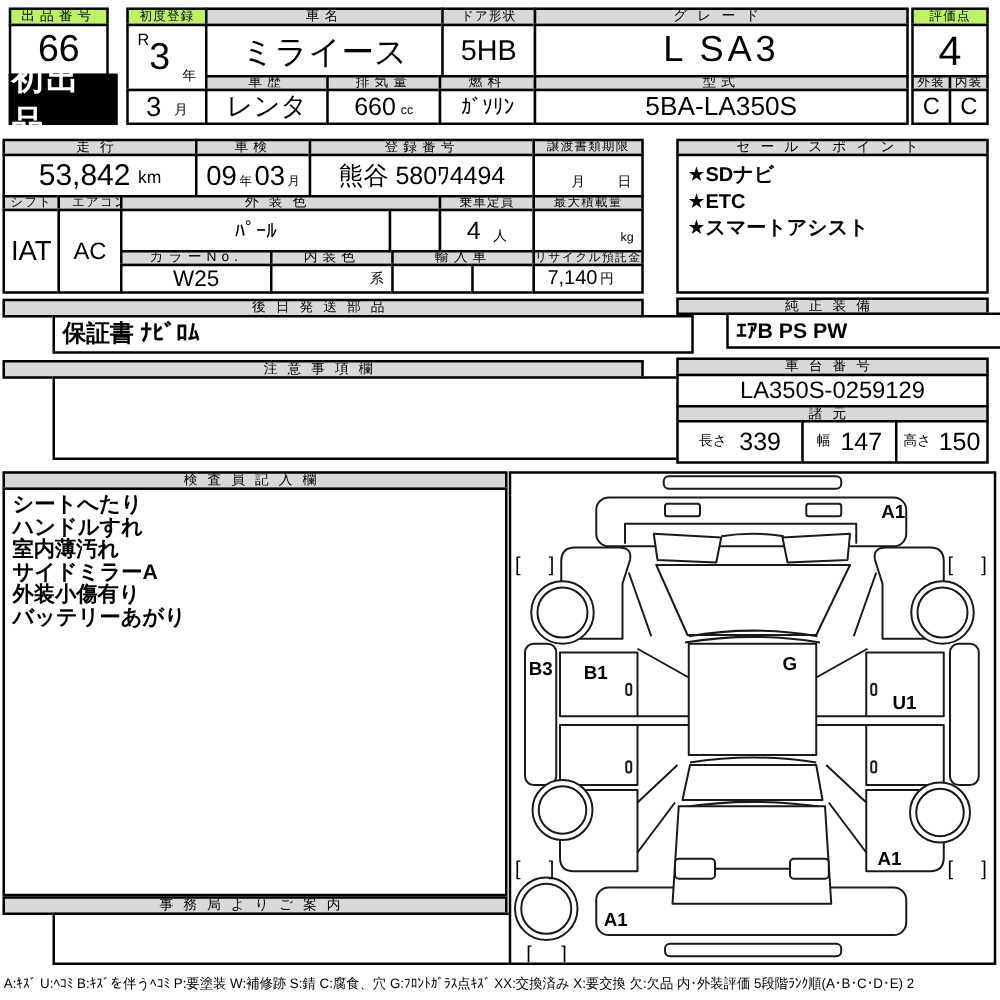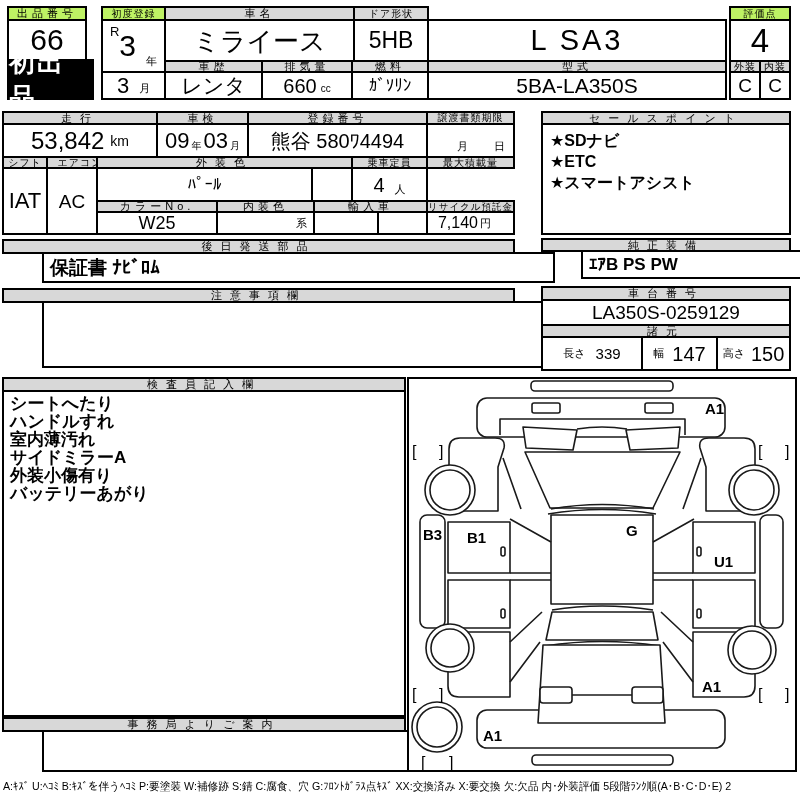--- a/index.html
+++ b/index.html
@@ -49,20 +49,21 @@
   <div class="c v" style="left:261px;top:71px;width:92px;height:29px">
     <span style="font-size:20px">660</span>
       <span style="font-size:10px;margin-left:4px;align-self:flex-end;margin-bottom:4px">cc</span>
   </div>
 
   <div class="c h tight" style="left:353px;top:6px;width:76px;height:15px">ドア形状</div>
   <div class="c v" style="left:353px;top:19px;width:76px;height:43px;font-size:23px">5HB</div>
   <div class="c h" style="left:351px;top:60px;width:78px;height:13px">燃料</div>
   <div class="c v" style="left:351px;top:71px;width:78px;height:29px;font-size:17px">ｶﾞｿﾘﾝ</div>
 
+  <div class="c h wide" style="left:427px;top:6px;width:300px;height:15px">グレード</div>
   <div class="c v" style="left:427px;top:19px;width:300px;height:43px;font-size:29px;letter-spacing:3px">L SA3</div>
   <div class="c h" style="left:427px;top:60px;width:300px;height:13px">型式</div>
   <div class="c v" style="left:427px;top:71px;width:300px;height:29px;font-size:21px">5BA-LA350S</div>
 
   <div class="c h hw tight" style="left:729px;top:6px;width:62px;height:15px">評価点</div>
   <div class="c v" style="left:729px;top:19px;width:62px;height:43px;font-size:33px">4</div>
   <div class="c h tight" style="left:729px;top:60px;width:32px;height:13px">外装</div>
   <div class="c h tight" style="left:759px;top:60px;width:32px;height:13px">内装</div>
   <div class="c v" style="left:729px;top:71px;width:32px;height:29px;font-size:19px">C</div>
   <div class="c v" style="left:759px;top:71px;width:32px;height:29px;font-size:19px">C</div>
@@ -94,20 +95,21 @@
 
   <div class="c h wide" style="left:96px;top:156px;width:257px;height:13px">外装色</div>
   <div class="c v" style="left:96px;top:167px;width:217px;height:35px;font-size:17px">ﾊﾟｰﾙ</div>
   <div class="c v" style="left:311px;top:167px;width:42px;height:35px"></div>
   <div class="c h tight" style="left:351px;top:156px;width:77px;height:13px">乗車定員</div>
   <div class="c v" style="left:351px;top:167px;width:77px;height:35px">
     <span style="font-size:20px">4</span>
       <span style="font-size:11px;align-self:flex-end;margin:0 0 5px 10px">人</span>
   </div>
   <div class="c h tight" style="left:426px;top:156px;width:89px;height:13px">最大積載量</div>
+  <div class="c v" style="left:426px;top:167px;width:89px;height:35px;justify-content:flex-end;align-items:flex-end;padding:0 6px 4px 0;font-size:10px">kg</div>
 
   <div class="c h" style="left:96px;top:200px;width:122px;height:13px">カラーNo.</div>
   <div class="c v" style="left:96px;top:211px;width:122px;height:24px;font-size:18px">W25</div>
   <div class="c h" style="left:216px;top:200px;width:99px;height:13px">内装色</div>
   <div class="c v" style="left:216px;top:211px;width:99px;height:24px;justify-content:flex-end;padding-right:6px;font-size:11px">系</div>
   <div class="c h" style="left:313px;top:200px;width:115px;height:13px">輸入車</div>
   <div class="c v" style="left:313px;top:211px;width:66px;height:24px"></div>
   <div class="c v" style="left:377px;top:211px;width:51px;height:24px"></div>
   <div class="c h tight" style="left:426px;top:200px;width:89px;height:13px;font-size:9.5px">リサイクル預託金</div>
   <div class="c v" style="left:426px;top:211px;width:89px;height:24px;justify-content:flex-end;padding-right:22px">
@@ -128,21 +130,21 @@
   <div class="c v left" style="left:541px;top:250px;width:250px;height:29px;font-size:17px;font-weight:bold;padding-left:6px">ｴｱB PS PW</div>
 
   <div class="c h wide" style="left:2px;top:288px;width:513px;height:15px">注意事項欄</div>
   <div class="c v left" style="left:2px;top:301px;width:513px;height:67px;font-size:16px;padding-left:6px"></div>
 
   <div class="c h wide" style="left:541px;top:286px;width:250px;height:15px">車台番号</div>
   <div class="c v" style="left:541px;top:299px;width:250px;height:27px;font-size:19px">LA350S-0259129</div>
   <div class="c h wide" style="left:541px;top:324px;width:250px;height:14px">諸元</div>
   <div class="c v" style="left:541px;top:336px;width:102px;height:35px;gap:10px">
     <span style="font-size:11px">長さ</span>
-      <span style="font-size:15px">339</span>
+      <span style="font-size:20px">339</span>
   </div>
   <div class="c v" style="left:641px;top:336px;width:77px;height:35px;gap:8px">
     <span style="font-size:11px">幅</span>
       <span style="font-size:20px">147</span>
   </div>
   <div class="c v" style="left:716px;top:336px;width:75px;height:35px;gap:6px">
     <span style="font-size:11px">高さ</span>
       <span style="font-size:20px">150</span>
   </div>
 

